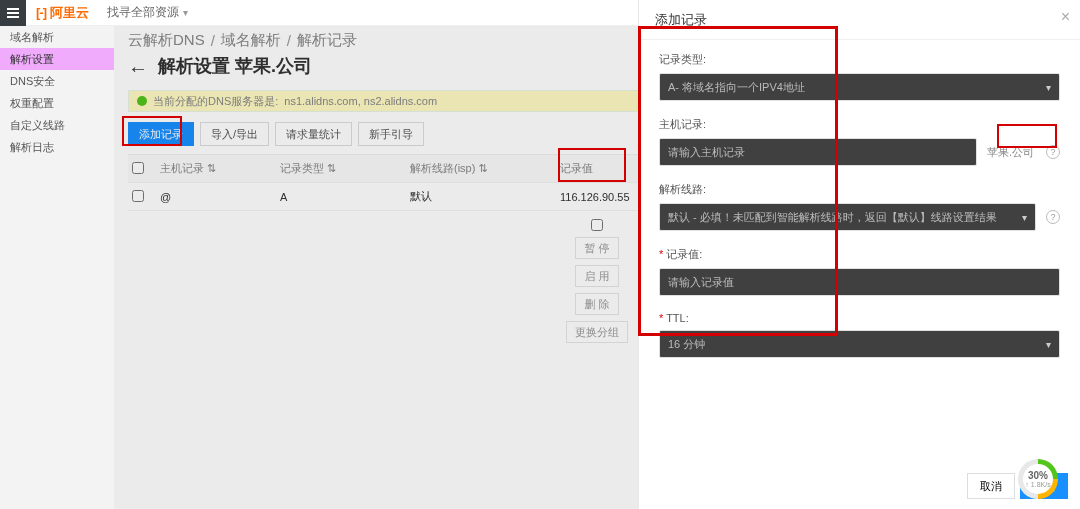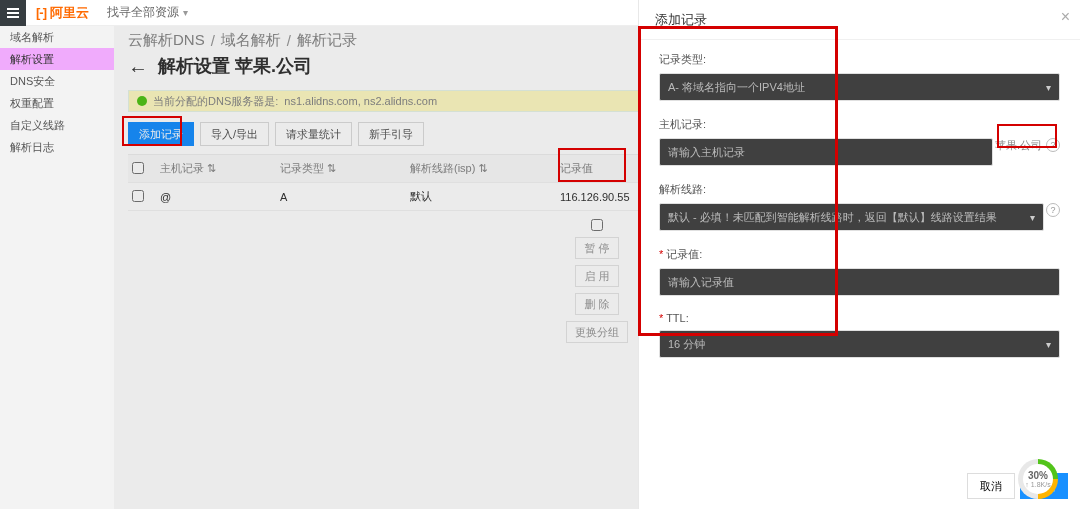--- a/index.html
+++ b/index.html
@@ -127,21 +127,21 @@
   .form { padding: 12px 20px; }
   .field { margin-bottom: 16px; }
   .flabel { font-size: 11px; color: #555; margin-bottom: 6px; display: block; }
   .flabel.req::before { content: "* "; color: #d40000; }
   .control {
     width: 100%; height: 28px; border: 1px solid #e0e0e0; border-radius: 2px;
     display: flex; align-items: center; padding: 0 8px; font-size: 11px; color: #bbb;
     background: #404040;
   }
   .control .chev { margin-left: auto; font-size: 10px; color: #ccc; }
-  .host-wrap { display: flex; align-items: flex-start; gap: 2px; }
+  .host-wrap { display: flex; align-items: center; gap: 10px; }
   .host-wrap .control { flex: 1; }
   .suffix { font-size: 11px; color: #888; margin-right: 2px; }
   .help-icon {
     width: 14px; height: 14px; border: 1px solid #bbb; border-radius: 50%;
     display: inline-flex; align-items: center; justify-content: center;
     font-size: 9px; color: #999;
   }
 
   .drawer-foot {
     position: absolute; right: 12px; bottom: 10px; display: flex; gap: 5px;

